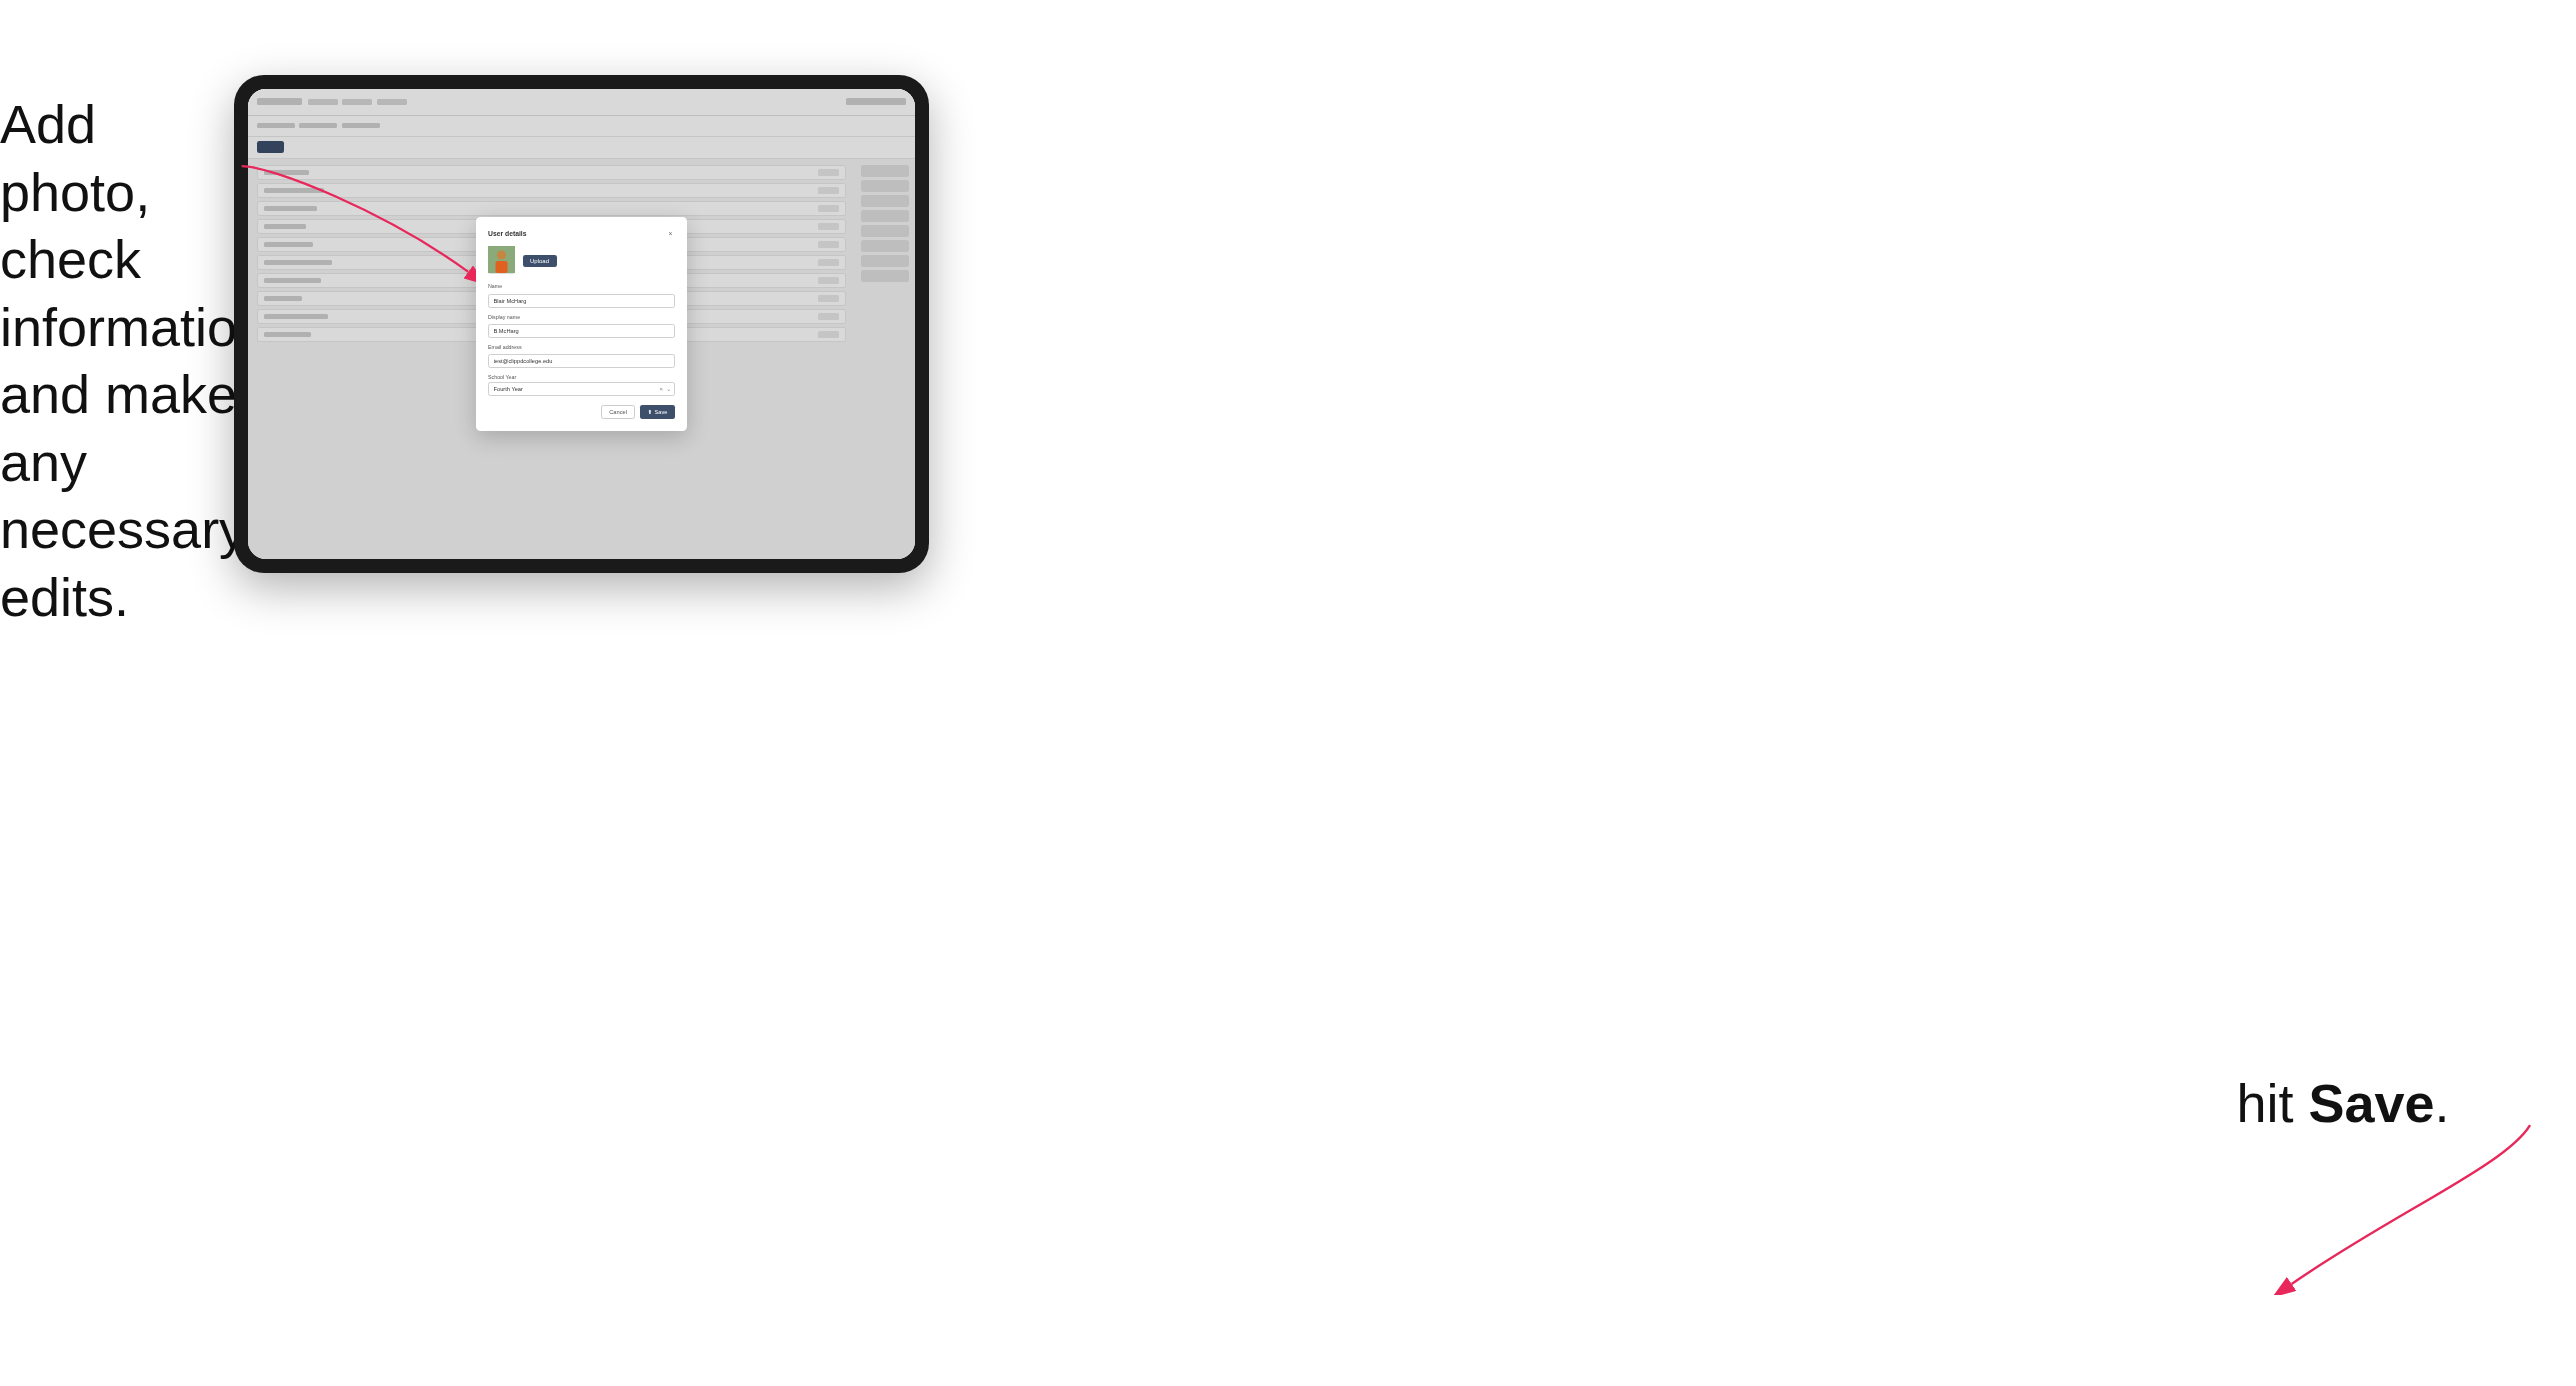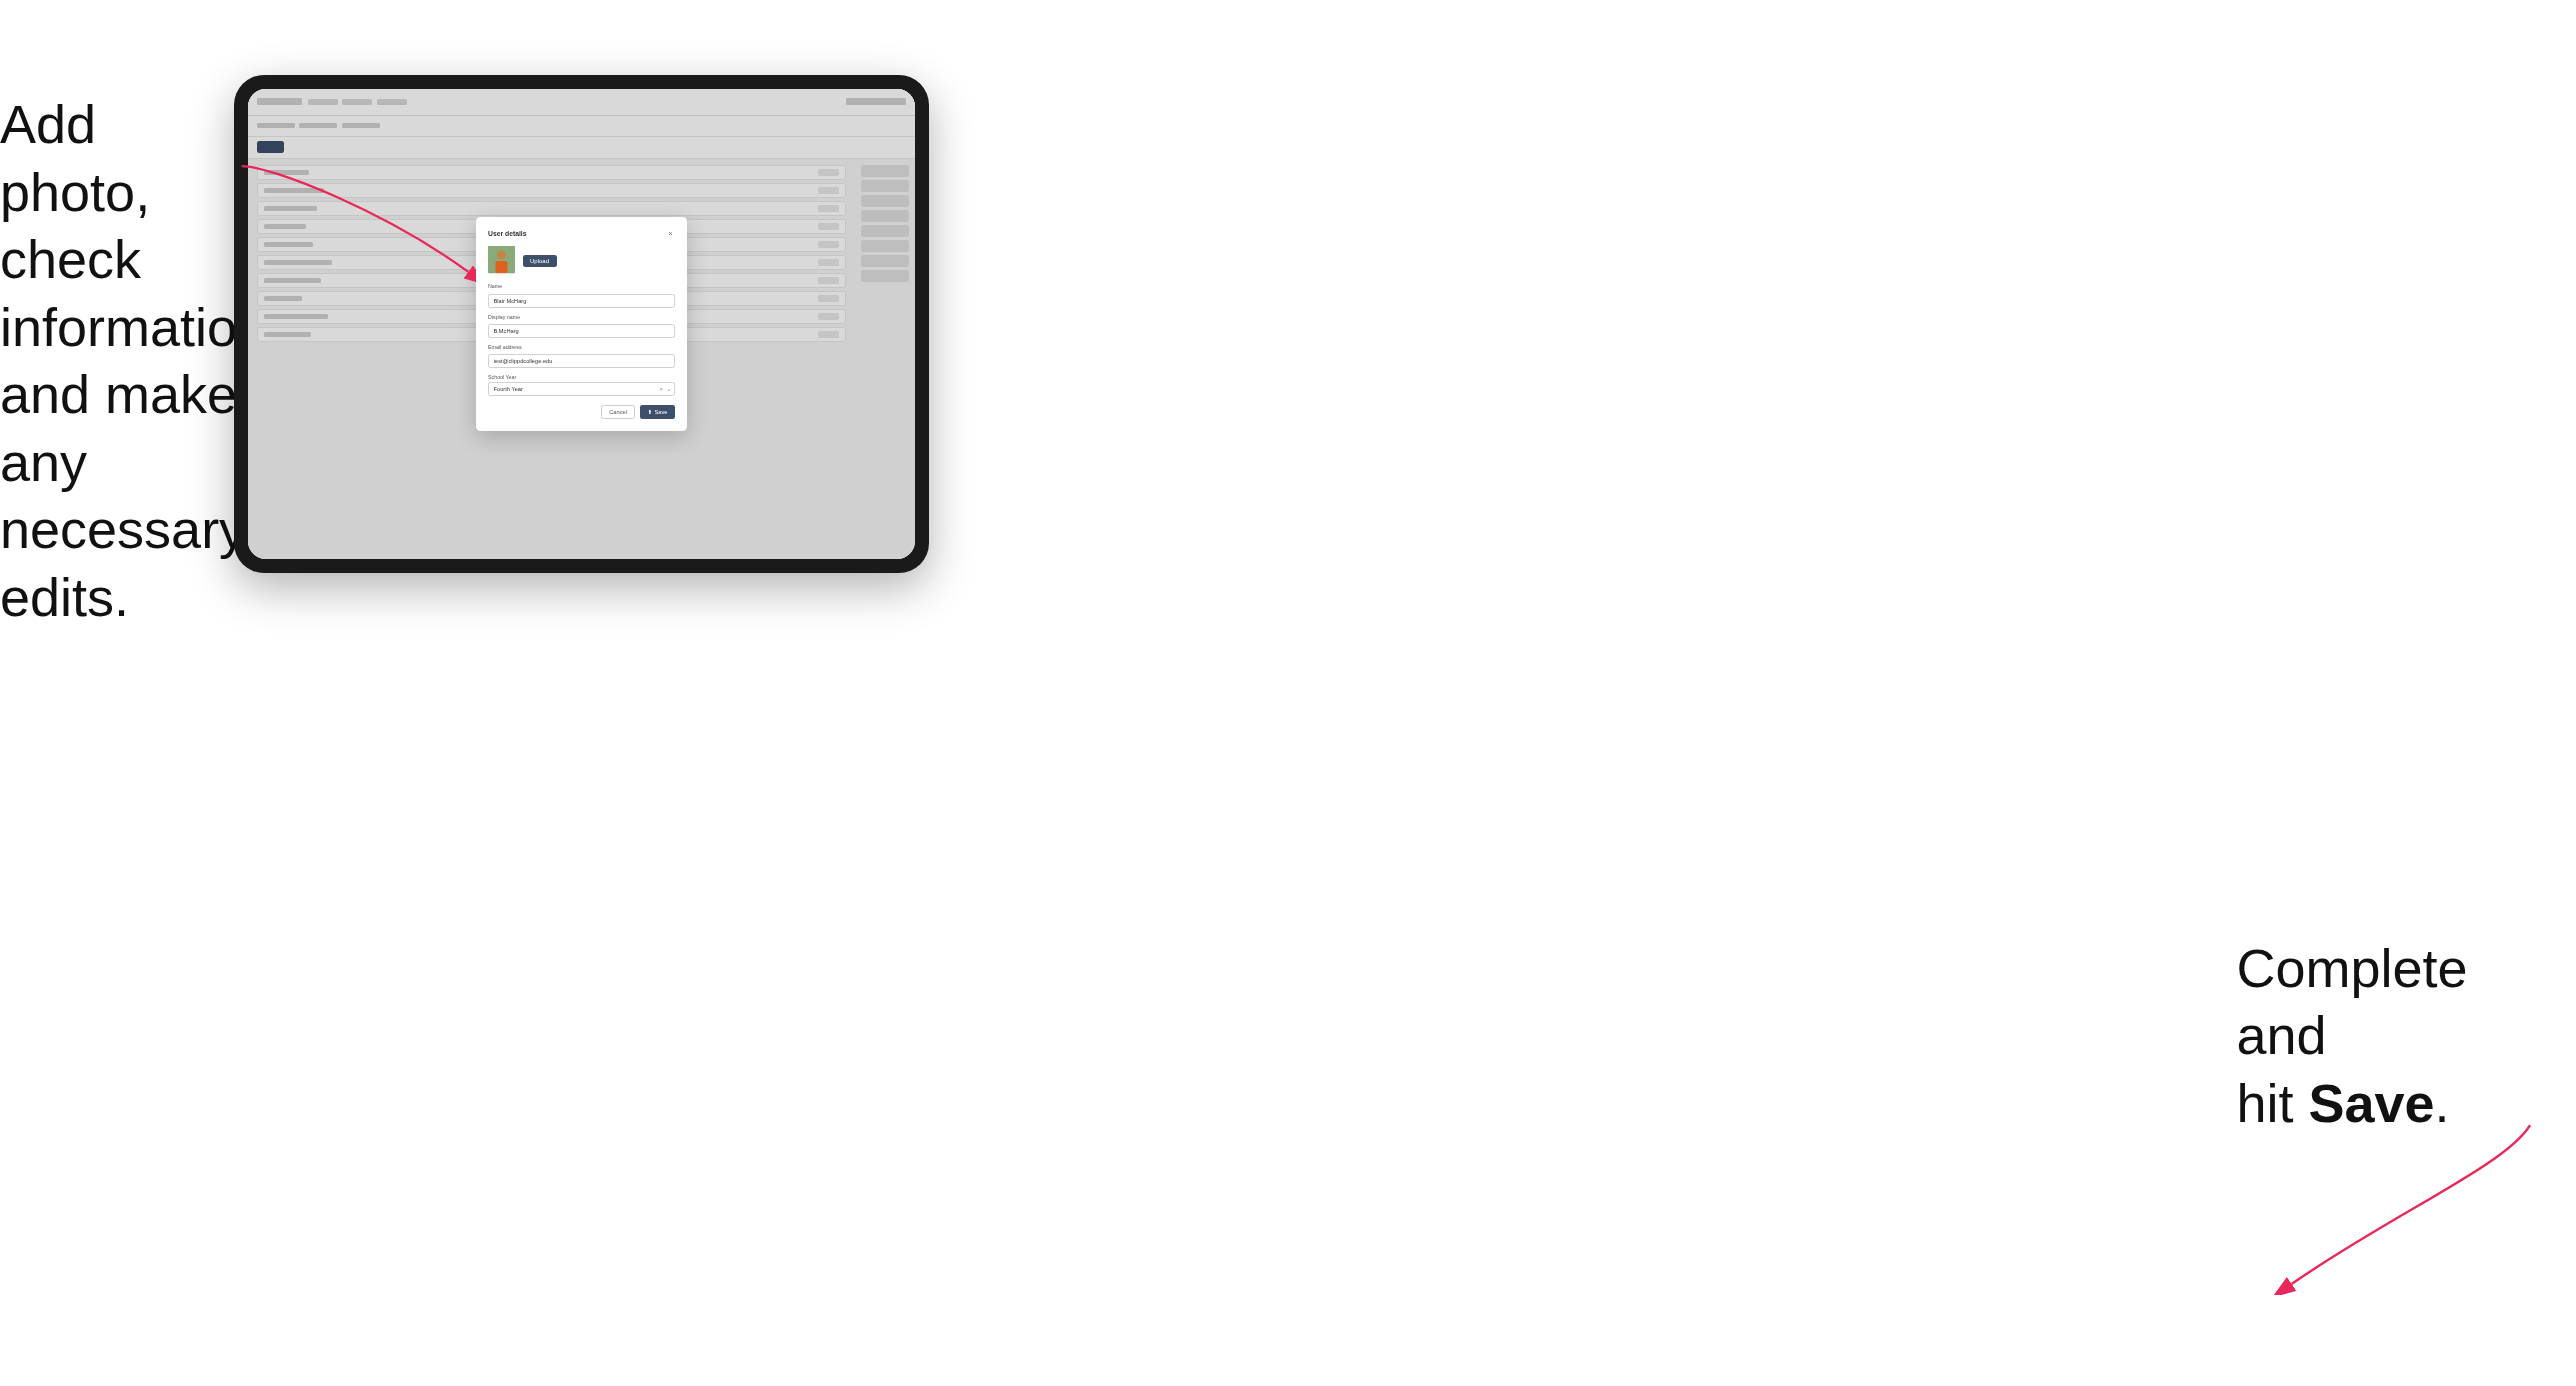--- a/index.html
+++ b/index.html
@@ -531,16 +531,16 @@
 <svg class="arrow-right" viewBox="0 0 380 220" xmlns="http://www.w3.org/2000/svg" style="position:absolute; right: 38px; bottom: 91px; width: 302px; height: 181px;">
   <defs>
     <marker id="arrowhead-right" markerWidth="10" markerHeight="7" refX="0" refY="3.5" orient="auto">
       <polygon points="0 0, 10 3.5, 0 7" fill="#e8275a"></polygon>
     </marker>
   </defs>
   <path d="M 370,10 C 340,60 200,120 70,210" stroke="#e8275a" stroke-width="3" fill="none" marker-end="url(#arrowhead-right)"></path>
 </svg>
 
 <div class="annotation-right">
-  <span>Complete and</span><br>
+  <br>
   <span>hit </span><strong>Save</strong><span>.</span>
 </div>
 
 
 </body></html>

